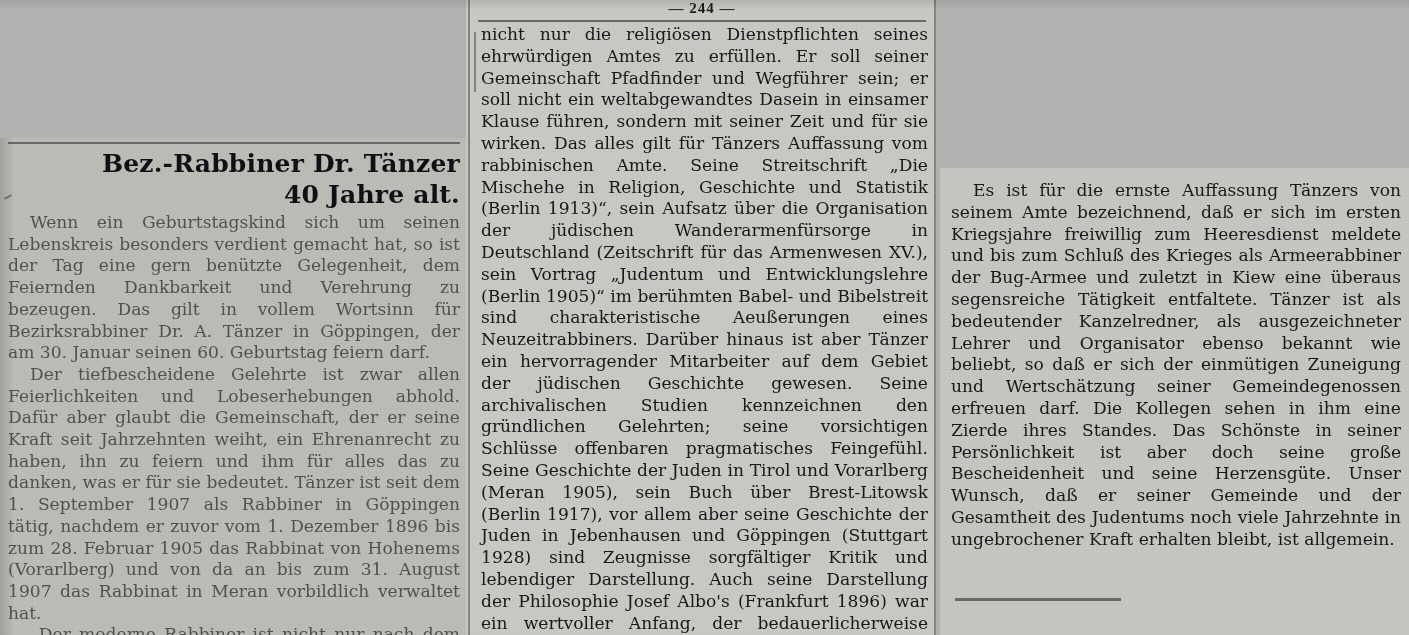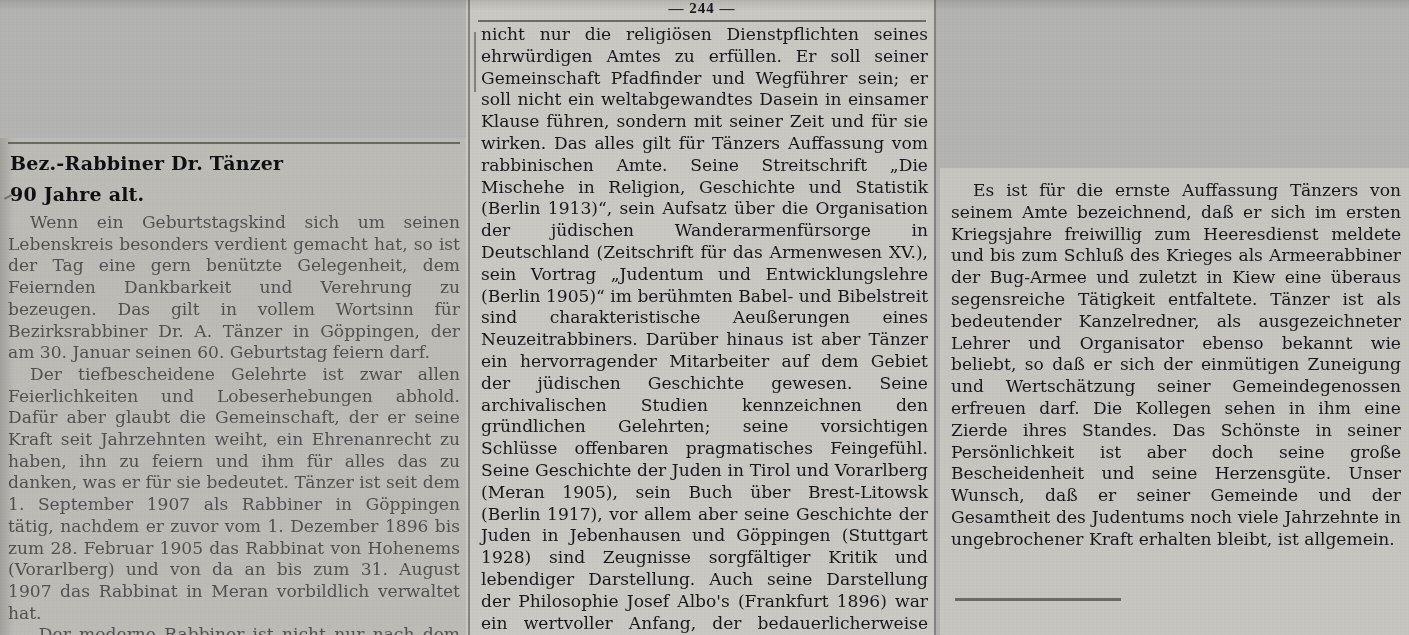--- a/index.html
+++ b/index.html
@@ -84,24 +84,24 @@
     letter-spacing: 1px;
     color: #1a1b1f;
     font-family: "Liberation Serif", serif;
   }
 
   .headline {
     position: absolute;
     left: 10px;
     top: 148px;
     width: 450px;
-    text-align: left;
+    text-align: right;
     font-family: "DejaVu Serif", serif;
     font-weight: bold;
-    font-size: 19px;
+    font-size: 25px;
     line-height: 31px;
     color: #0f1013;
     letter-spacing: 0.2px;
   }
 
   .body-left {
     left: 8px;
     top: 212px;
     width: 452px;
     font-size: 17.1px;
@@ -199,21 +199,21 @@
   <div class="hairline h-mid-top"></div>
   <div class="hairline h-right-bot"></div>
 
   <div class="midmark"></div>
   <div class="tickmark"></div>
 
   <div class="pagenum">— 244 —</div>
 
   <div class="headline">
     <div>Bez.-Rabbiner Dr. Tänzer</div>
-    <div>90 Jahre alt.</div>
+    <div>40 Jahre alt.</div>
   </div>
 
   <div class="col body-left">
     <p>Wenn ein Geburtstagskind sich um seinen Lebenskreis besonders verdient gemacht hat, so ist der Tag eine gern benützte Gelegenheit, dem Feiernden Dankbarkeit und Verehrung zu bezeugen. Das gilt in vollem Wortsinn für Bezirksrabbiner Dr. A. Tänzer in Göppingen, der am 30. Januar seinen 60. Geburtstag feiern darf.</p>
     <p>Der tiefbescheidene Gelehrte ist zwar allen Feierlichkeiten und Lobeserhebungen abhold. Dafür aber glaubt die Gemeinschaft, der er seine Kraft seit Jahrzehnten weiht, ein Ehrenanrecht zu haben, ihn zu feiern und ihm für alles das zu danken, was er für sie bedeutet. Tänzer ist seit dem 1. September 1907 als Rabbiner in Göppingen tätig, nachdem er zuvor vom 1. Dezember 1896 bis zum 28. Februar 1905 das Rabbinat von Hohenems (Vorarlberg) und von da an bis zum 31. August 1907 das Rabbinat in Meran vorbildlich verwaltet hat.</p>
     <p>„Der moderne Rabbiner ist nicht nur nach dem berüchtigten Worte des Berliner Gemeindevorstehers Gomperz „Kauscherwächter“, er hat</p>
   </div>
 
   <div class="col body-mid">
     <p class="noindent">nicht nur die religiösen Dienstpflichten seines ehrwürdigen Amtes zu erfüllen. Er soll seiner Gemeinschaft Pfadfinder und Wegführer sein; er soll nicht ein weltabgewandtes Dasein in einsamer Klause führen, sondern mit seiner Zeit und für sie wirken. Das alles gilt für Tänzers Auffassung vom rabbinischen Amte. Seine Streitschrift „Die Mischehe in Religion, Geschichte und Statistik (Berlin 1913)“, sein Aufsatz über die Organisation der jüdischen Wanderarmenfürsorge in Deutschland (Zeitschrift für das Armenwesen XV.), sein Vortrag „Judentum und Entwicklungslehre (Berlin 1905)“ im berühmten Babel- und Bibelstreit sind charakteristische Aeußerungen eines Neuzeitrabbiners. Darüber hinaus ist aber Tänzer ein hervorragender Mitarbeiter auf dem Gebiet der jüdischen Geschichte gewesen. Seine archivalischen Studien kennzeichnen den gründlichen Gelehrten; seine vorsichtigen Schlüsse offenbaren pragmatisches Feingefühl. Seine Geschichte der Juden in Tirol und Vorarlberg (Meran 1905), sein Buch über Brest-Litowsk (Berlin 1917), vor allem aber seine Geschichte der Juden in Jebenhausen und Göppingen (Stuttgart 1928) sind Zeugnisse sorgfältiger Kritik und lebendiger Darstellung. Auch seine Darstellung der Philosophie Josef Albo's (Frankfurt 1896) war ein wertvoller Anfang, der bedauerlicherweise keine Fortsetzung fand.</p>

